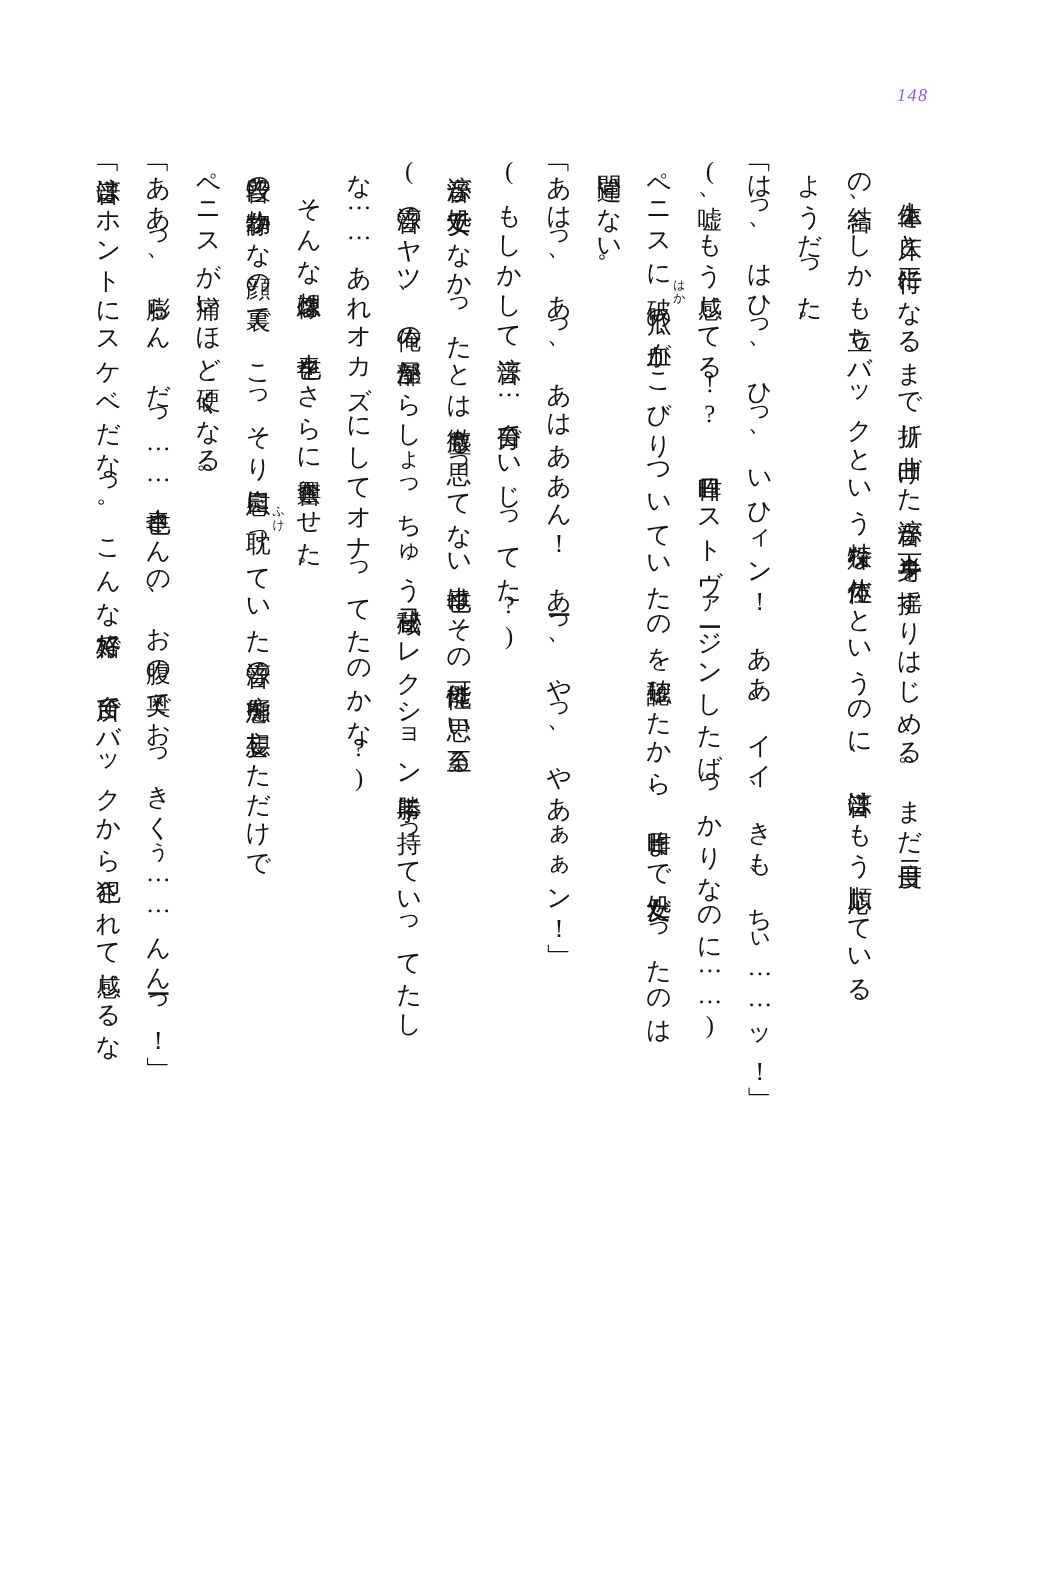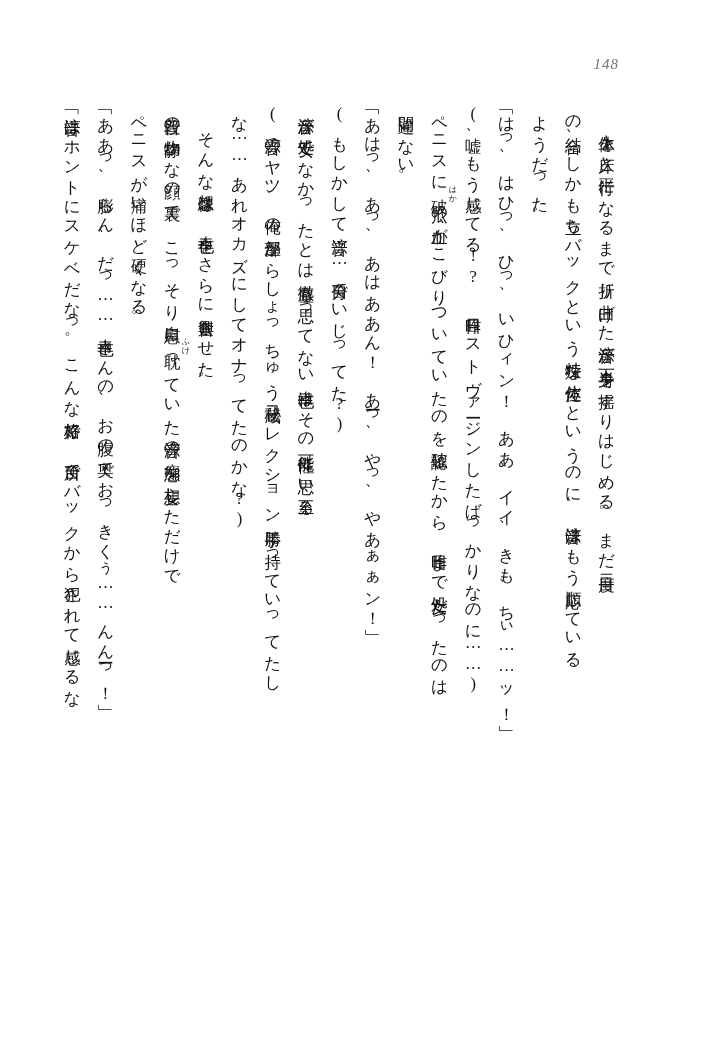--- a/index.html
+++ b/index.html
@@ -17,25 +17,25 @@
   .page {
     position: relative;
     width: 705px;
     height: 1050px;
     background: #ffffff;
   }
   .page-number {
     position: absolute;
     top: 56px;
     right: 86px;
-    font-size: 15px;
+    font-size: 12px;
     font-family: "Liberation Serif", "DejaVu Serif", serif;
     font-style: italic;
     letter-spacing: 1px;
-    color: #737373;
+    color: #8b5cf6;
   }
   .text-block {
     position: absolute;
     top: 104px;
     right: 82px;
     left: 72px;
     height: 856px;
     writing-mode: vertical-rl;
     text-orientation: upright;
     font-size: 16.5px;

